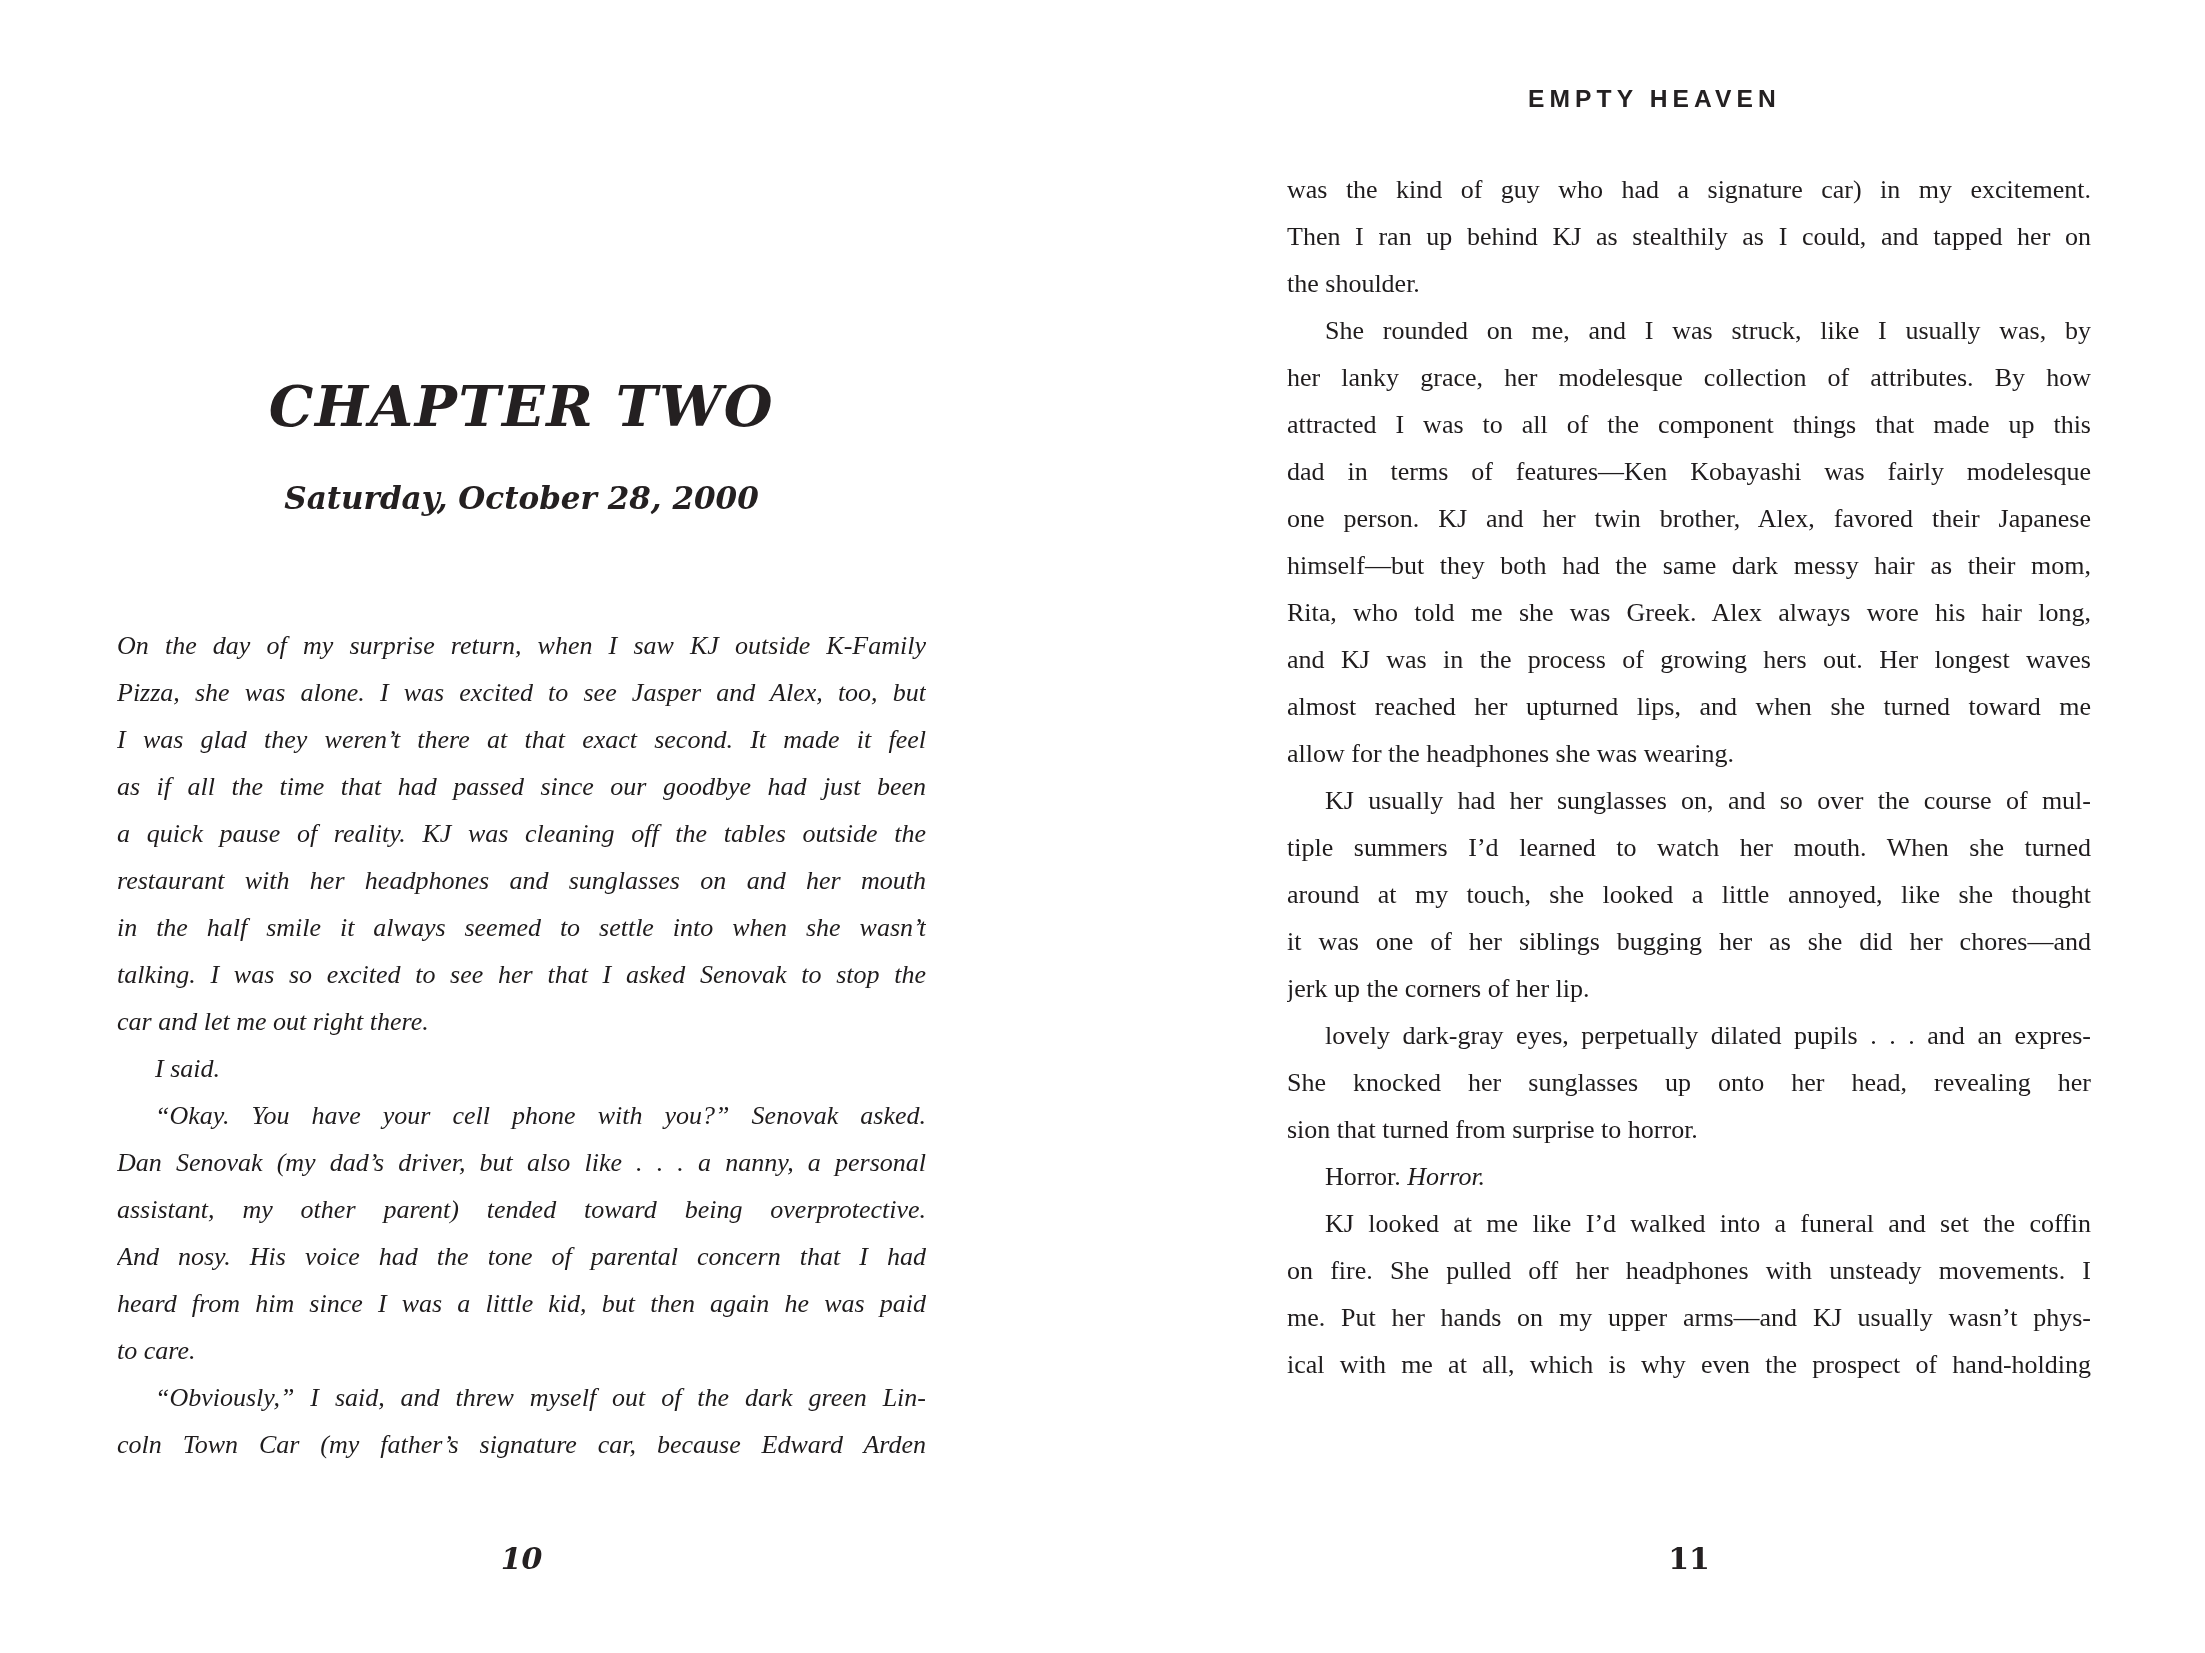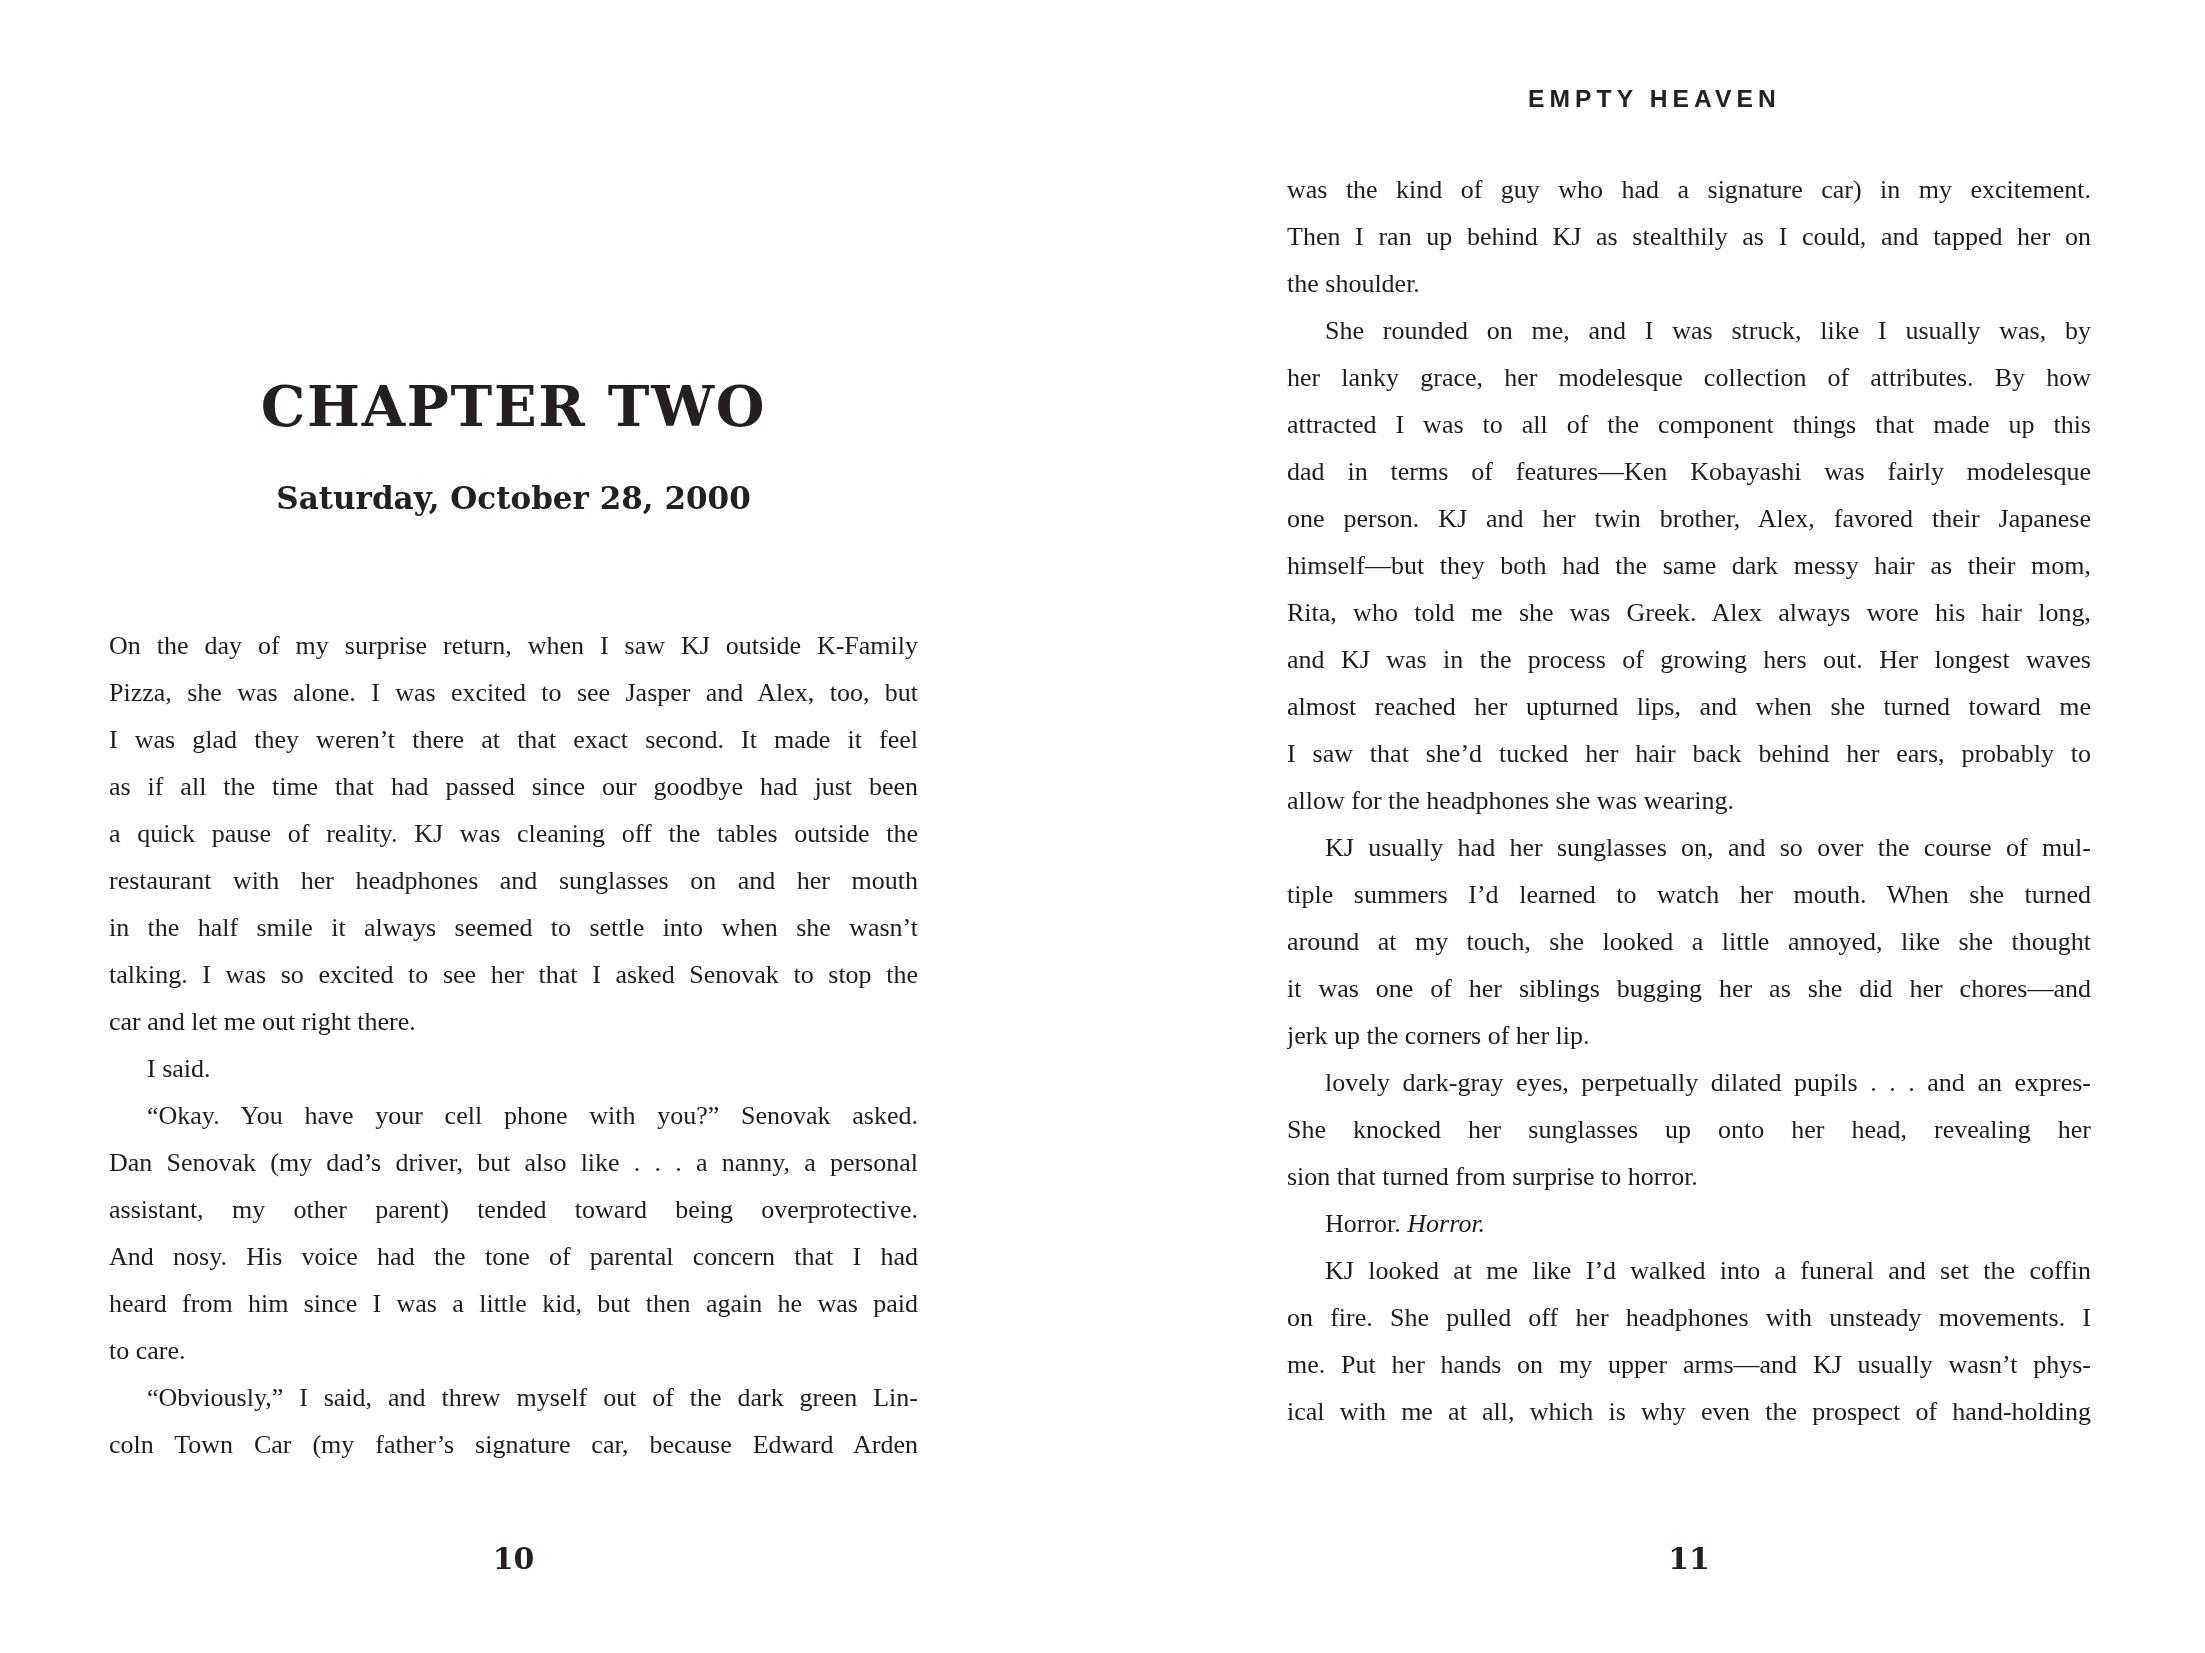--- a/index.html
+++ b/index.html
@@ -6,21 +6,21 @@
   .spread {
     position: relative;
     width: 2205px;
     height: 1654px;
     background: #ffffff;
     color: #201d1e;
     font-family: "Liberation Serif", serif;
     overflow: hidden;
   }
   .page { position: absolute; top: 0; width: 1103px; height: 1422px; }
-  .page-left  { left: 0; }
+  .page-left  { left: 8px; font-style: italic; }
   .page-right { left: 1103px; }
 
   
   .chapter-title {
     position: absolute;
     left: 109px; width: 809px; top: 373px;
     text-align: center;
     font-family: "DejaVu Serif", serif;
     font-weight: 700;
     font-size: 56px;
@@ -134,21 +134,20 @@
         <div class="para indent">
           <div class="line">She rounded on me, and I was struck, like I usually was, by</div>
           <div class="line">her lanky grace, her modelesque collection of attributes. By how</div>
           <div class="line">attracted I was to all of the component things that made up this</div>
           <div class="line">dad in terms of features—Ken Kobayashi was fairly modelesque</div>
           <div class="line">one person. KJ and her twin brother, Alex, favored their Japanese</div>
           <div class="line">himself—but they both had the same dark messy hair as their mom,</div>
           <div class="line">Rita, who told me she was Greek. Alex always wore his hair long,</div>
           <div class="line">and KJ was in the process of growing hers out. Her longest waves</div>
           <div class="line">almost reached her upturned lips, and when she turned toward me</div>
-          <div class="line">I saw that she’d tucked her hair back behind her ears, probably to</div>
           <div class="line lastline">allow for the headphones she was wearing.</div>
         </div>
         <div class="para indent">
           <div class="line">KJ usually had her sunglasses on, and so over the course of mul-</div>
           <div class="line">tiple summers I’d learned to watch her mouth. When she turned</div>
           <div class="line">around at my touch, she looked a little annoyed, like she thought</div>
           <div class="line">it was one of her siblings bugging her as she did her chores—and</div>
           <div class="line lastline">jerk up the corners of her lip.</div>
         </div>
         <div class="para indent">

